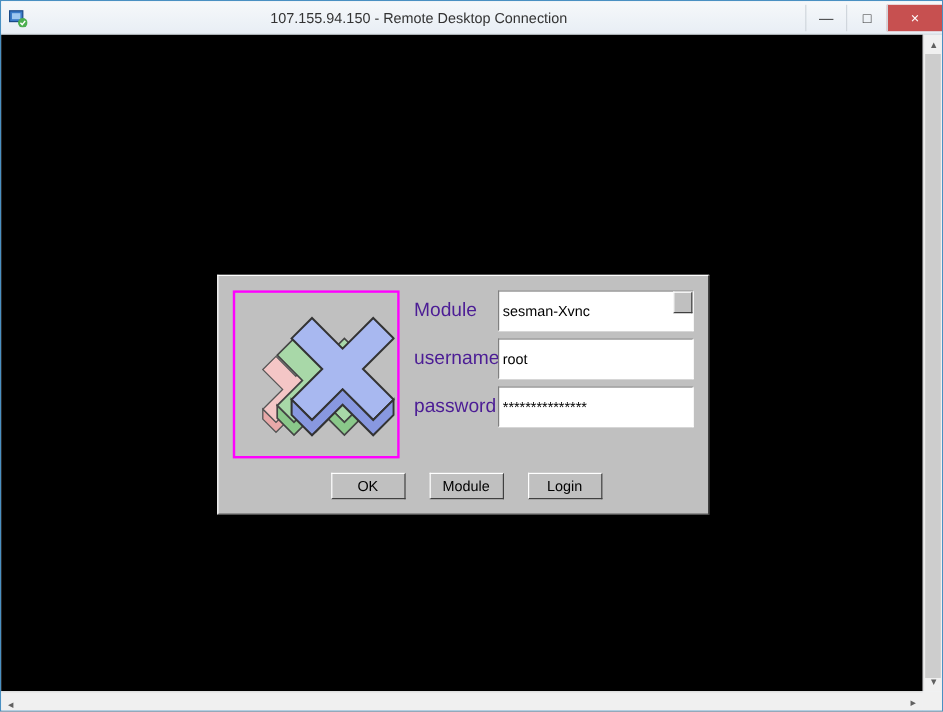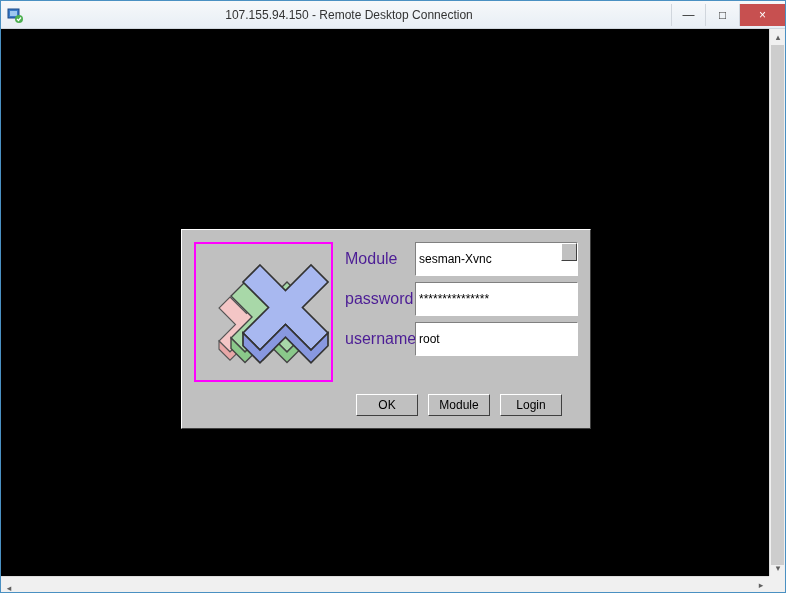--- a/index.html
+++ b/index.html
@@ -196,23 +196,23 @@
       width: 16px;
       height: 18px;
       background: #c0c0c0;
       border-top: 1px solid #fff;
       border-left: 1px solid #fff;
       border-right: 1px solid #404040;
       border-bottom: 1px solid #404040;
     }
     .xrdp-buttons {
       display: flex;
-      justify-content: flex-end;
-      gap: 10px;
-      padding: 0 28px 12px 12px;
+      justify-content: center;
+      gap: 20px;
+      padding: 0 7px 12px 12px;
     }
     .xrdp-btn {
       width: 62px;
       height: 22px;
       background: #c0c0c0;
       border-top: 1px solid #fff;
       border-left: 1px solid #fff;
       border-right: 1px solid #404040;
       border-bottom: 1px solid #404040;
       font-size: 12px;
@@ -276,26 +276,26 @@
           </div>
           <div class="xrdp-form">
             <div class="form-row">
               <span class="form-label">Module</span>
               <div class="form-select">
                 <span>sesman-Xvnc</span>
                 <span class="dd-btn"></span>
               </div>
             </div>
             <div class="form-row">
+              <span class="form-label">username</span>
+              <input class="form-input" type="text" value="root" style="">
+            </div>
+            <div class="form-row">
               <span class="form-label">password</span>
               <input class="form-input" type="text" value="***************" style="">
-            </div>
-            <div class="form-row">
-              <span class="form-label">username</span>
-              <input class="form-input" type="text" value="root" style="">
             </div>
           </div>
         </div>
         <div class="xrdp-buttons">
           <div class="xrdp-btn">
               <span>OK</span>
             </div>
           <div class="xrdp-btn">
               <span>Module</span>
             </div>

